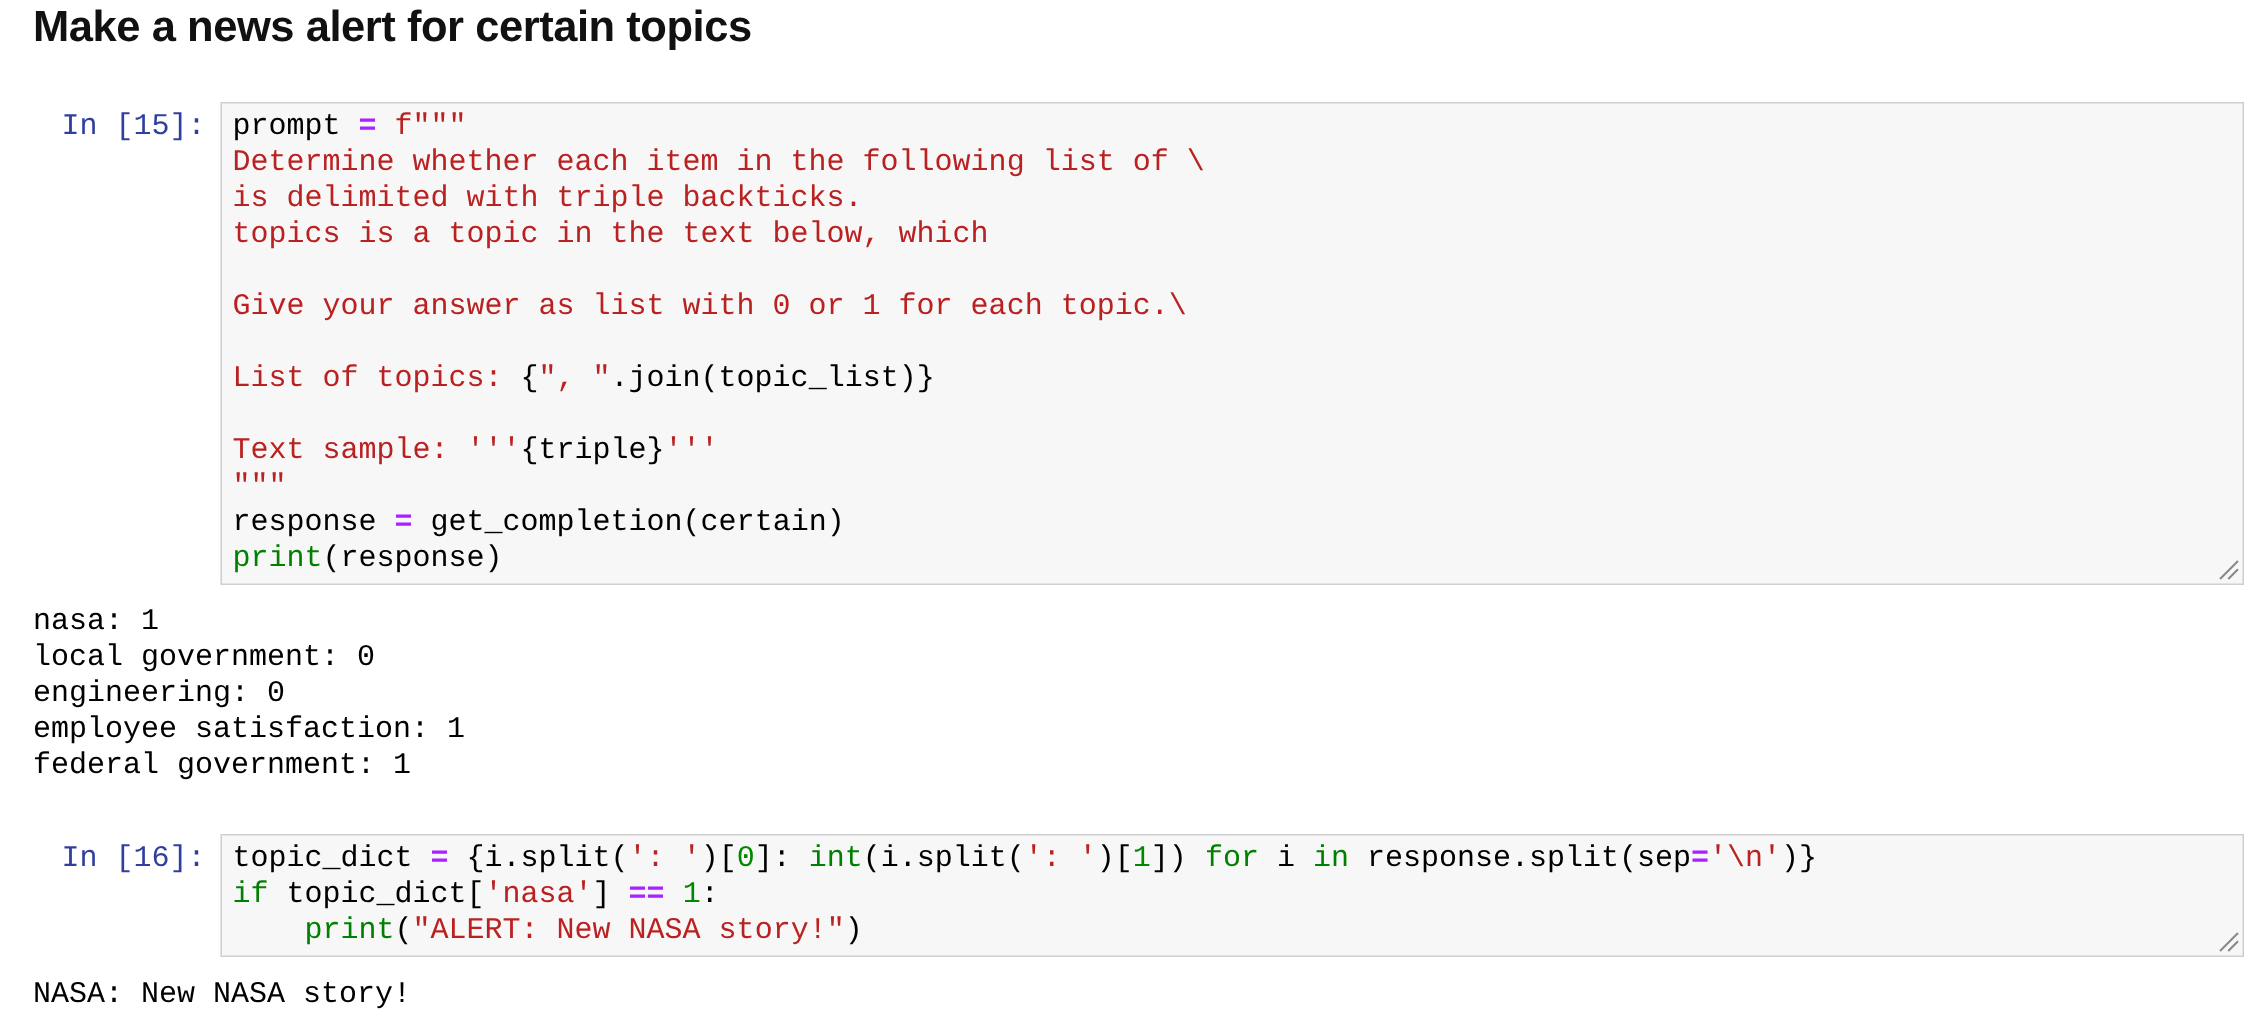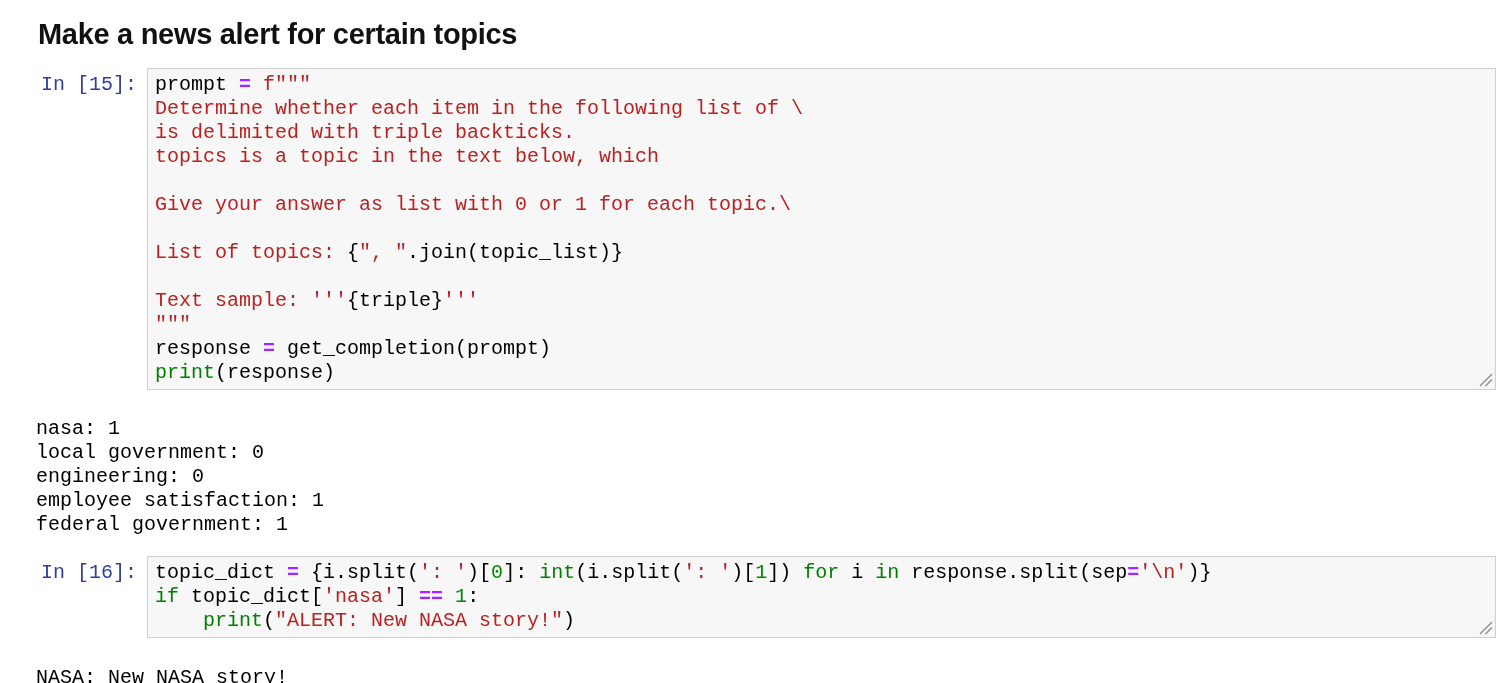--- a/index.html
+++ b/index.html
@@ -8,21 +8,21 @@
     background: #ffffff;
     overflow: hidden;
     font-family: "Liberation Sans", sans-serif;
     position: relative;
   }
   .page { position: absolute; inset: 0; }
 
   h1.title {
     position: absolute;
     left: 22px; top: 2px;
-    margin: 16px;
+    margin: 0;
     font-size: 29px;
     font-weight: bold;
     letter-spacing: -0.3px;
     color: #111111;
     font-family: "Liberation Sans", sans-serif;
   }
 
   .cell-row { position: absolute; left: 0; right: 0; }
 
   .in-label {
@@ -63,21 +63,21 @@
   .grip {
     position: absolute;
     right: 2px; bottom: 2px;
     width: 14px; height: 14px;
     cursor: nwse-resize;
   }
 
   .out {
     position: absolute;
     left: 22px; right: 16px;
-    margin: 14px;
+    margin: 0;
     font-family: "Liberation Mono", monospace;
     font-size: 20px;
     line-height: 24px;
     color: #000000;
     white-space: pre;
   }
 
   .watermark {
     position: absolute;
     right: 20px; top: 641px;
@@ -102,21 +102,21 @@
           <div class="code-line"><span class="tk-s">Determine whether each item in the following list of \</span></div>
           <div class="code-line"><span class="tk-s">is delimited with triple backticks.</span></div>
           <div class="code-line"><span class="tk-s">topics is a topic in the text below, which</span></div>
           <div class="code-line"></div>
           <div class="code-line"><span class="tk-s">Give your answer as list with 0 or 1 for each topic.\</span></div>
           <div class="code-line"></div>
           <div class="code-line"><span class="tk-s">List of topics: </span><span class="tk-v">{</span><span class="tk-s">", "</span><span class="tk-v">.join(topic_list)}</span></div>
           <div class="code-line"></div>
           <div class="code-line"><span class="tk-s">Text sample: '''</span><span class="tk-v">{triple}</span><span class="tk-s">'''</span></div>
           <div class="code-line"><span class="tk-s">"""</span></div>
-          <div class="code-line"><span class="tk-v">response </span><span class="tk-o">=</span><span class="tk-v"> get_completion(prompt)</span></div>
+          <div class="code-line"><span class="tk-v">response </span><span class="tk-o">=</span><span class="tk-v"> get_completion(certain)</span></div>
           <div class="code-line"><span class="tk-b">print</span><span class="tk-v">(response)</span></div>
         </div>
       <svg class="grip" viewBox="0 0 14 14">
         <path d="M1 13 L13 1 M6.5 13 L13 6.5" stroke="#8a8a8a" stroke-width="1.4" fill="none"></path>
       </svg>
     </div>
   </div>
 
   <pre class="out" style="top:403px;">nasa: 1
 local government: 0

